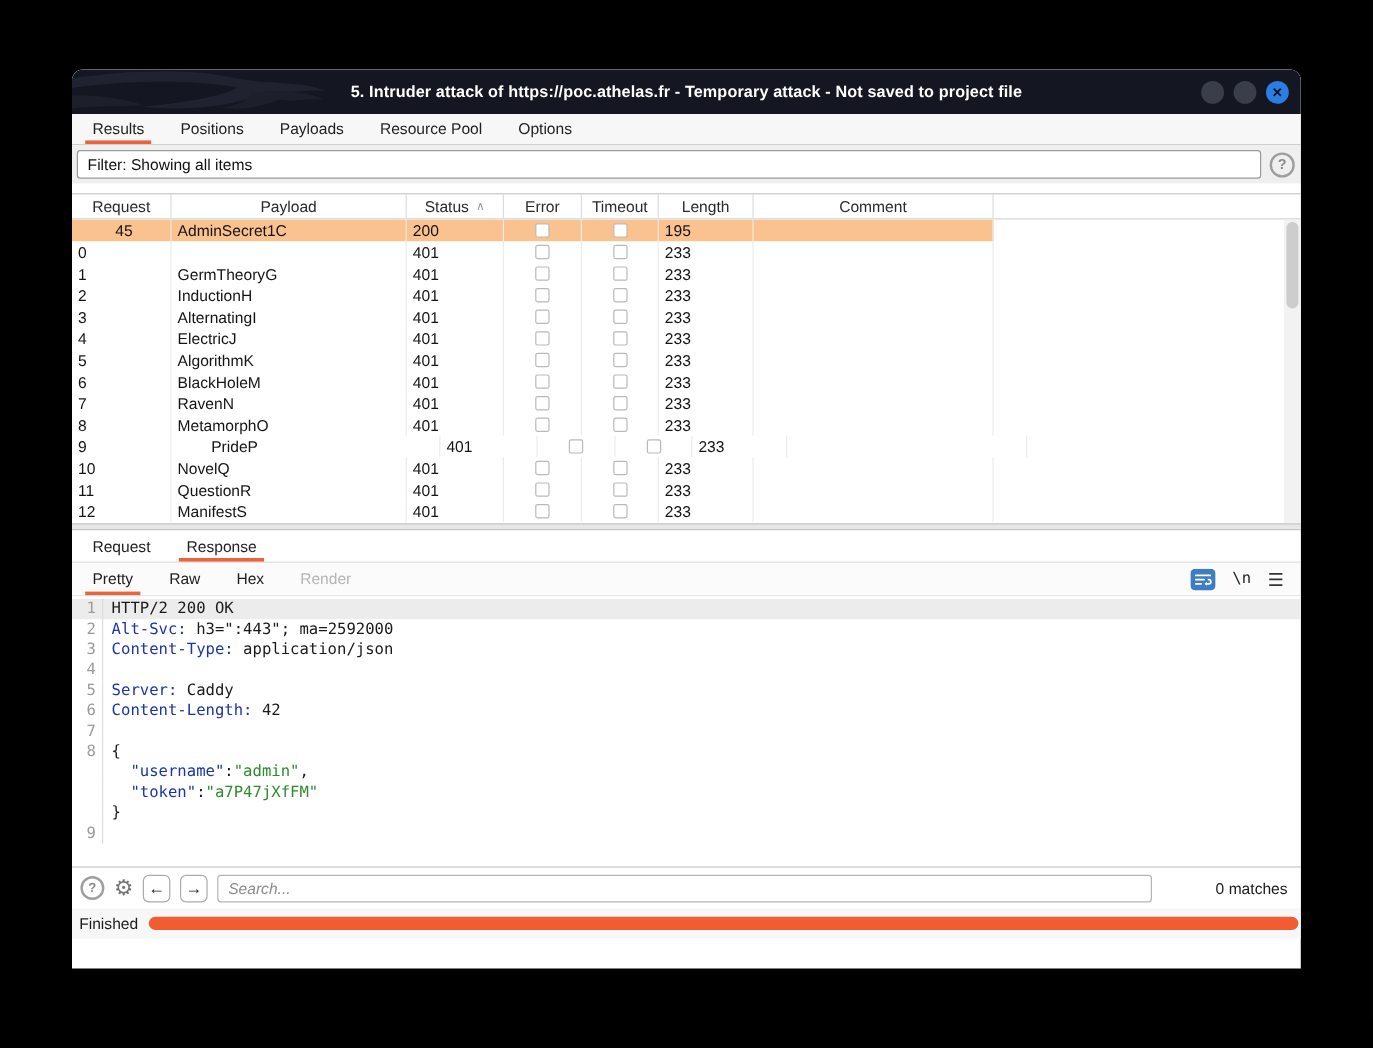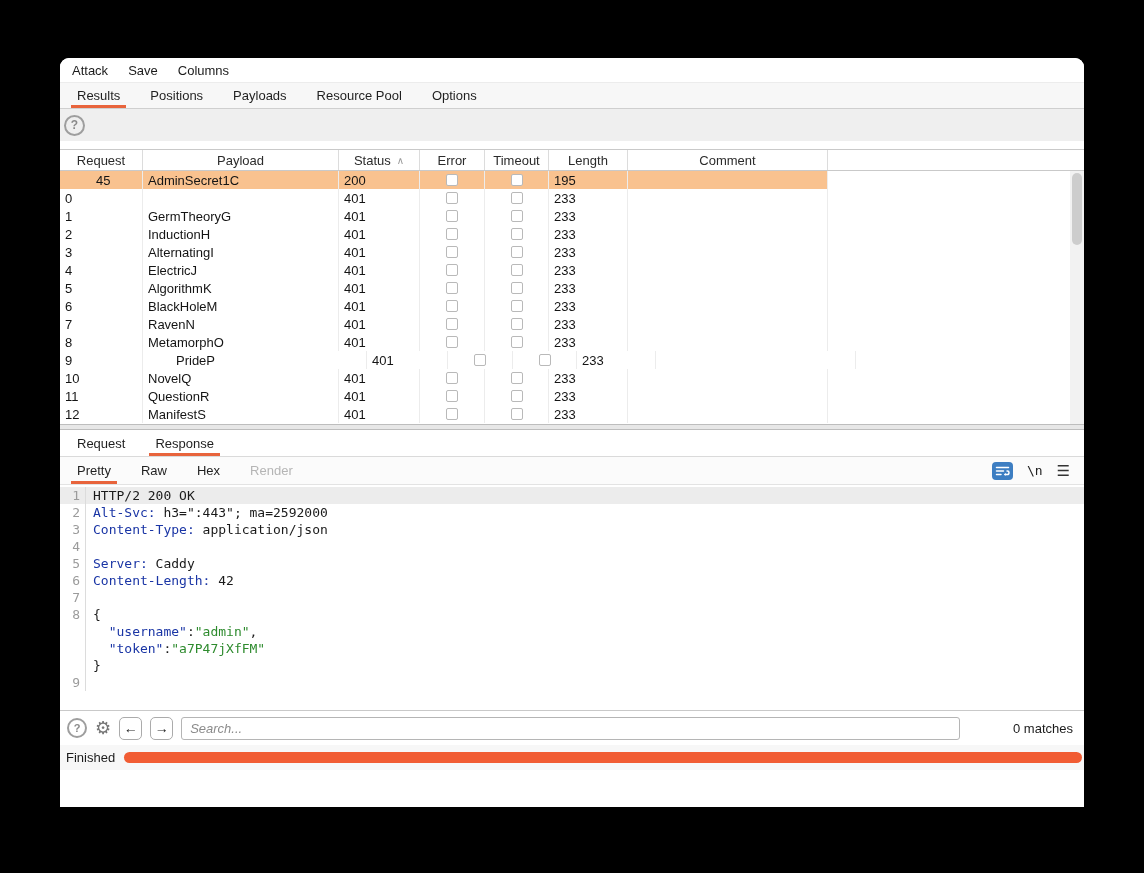--- a/index.html
+++ b/index.html
@@ -102,36 +102,45 @@
                padding:0 1px 0 6px; gap:9px; flex:none; }
   .finished { font-size:13px; color:#1b1b1b; flex:none; }
   .progress { flex:1; height:11px; background:#f15c33; border-radius:6px; margin-right:1px; }
 </style>
 </head>
 <body>
 
 <div class="stage">
   <div class="window">
 
-
-    <div class="menubar">
-        <div class="menu-item">Attack</div>
-        <div class="menu-item">Save</div>
-        <div class="menu-item">Columns</div>
-      </div>
+    <div class="titlebar">
+      <svg class="dragon" width="235" height="37" viewBox="0 0 235 37">
+        <path d="M-5,8 C40,1 95,-2 135,7 C165,13 192,9 212,18 C196,16 178,21 162,18 C140,30 100,35 58,31 C92,28 124,23 138,15 C100,8 40,9 -5,16 Z" fill="#20232f"></path>
+        <path d="M150,19 C172,16 198,19 210,25 C198,24 184,27 172,25 C160,31 140,34 124,32 C140,29 148,25 150,19 Z" fill="#1d202b"></path>
+        <path d="M-5,22 C20,20 45,24 60,30 C40,31 15,30 -5,33 Z" fill="#1d202b"></path>
+      </svg>
+      <div class="title-text">5. Intruder attack of https://poc.athelas.fr - Temporary attack - Not saved to project file</div>
+      <div class="win-controls">
+        <div class="win-btn"></div>
+        <div class="win-btn"></div>
+        <div class="win-btn close">✕</div>
+      </div>
+    </div>
+
 
     <div class="tabrow">
         <div class="tab selected">Results</div>
         <div class="tab">Positions</div>
         <div class="tab">Payloads</div>
         <div class="tab">Resource Pool</div>
         <div class="tab">Options</div>
       </div>
 
     <div class="filterrow">
+      <div class="filterbox">Filter: Showing all items</div>
       <div class="help-circle">?</div>
     </div>
     <div class="spacer8"></div>
 
     <div class="thead">
         <div class="th" style="width: 83px;">
           <div style="display: inline;">Request</div>
         </div>
         <div class="th" style="width: 196px;">
           <div style="display: inline;">Payload</div>

